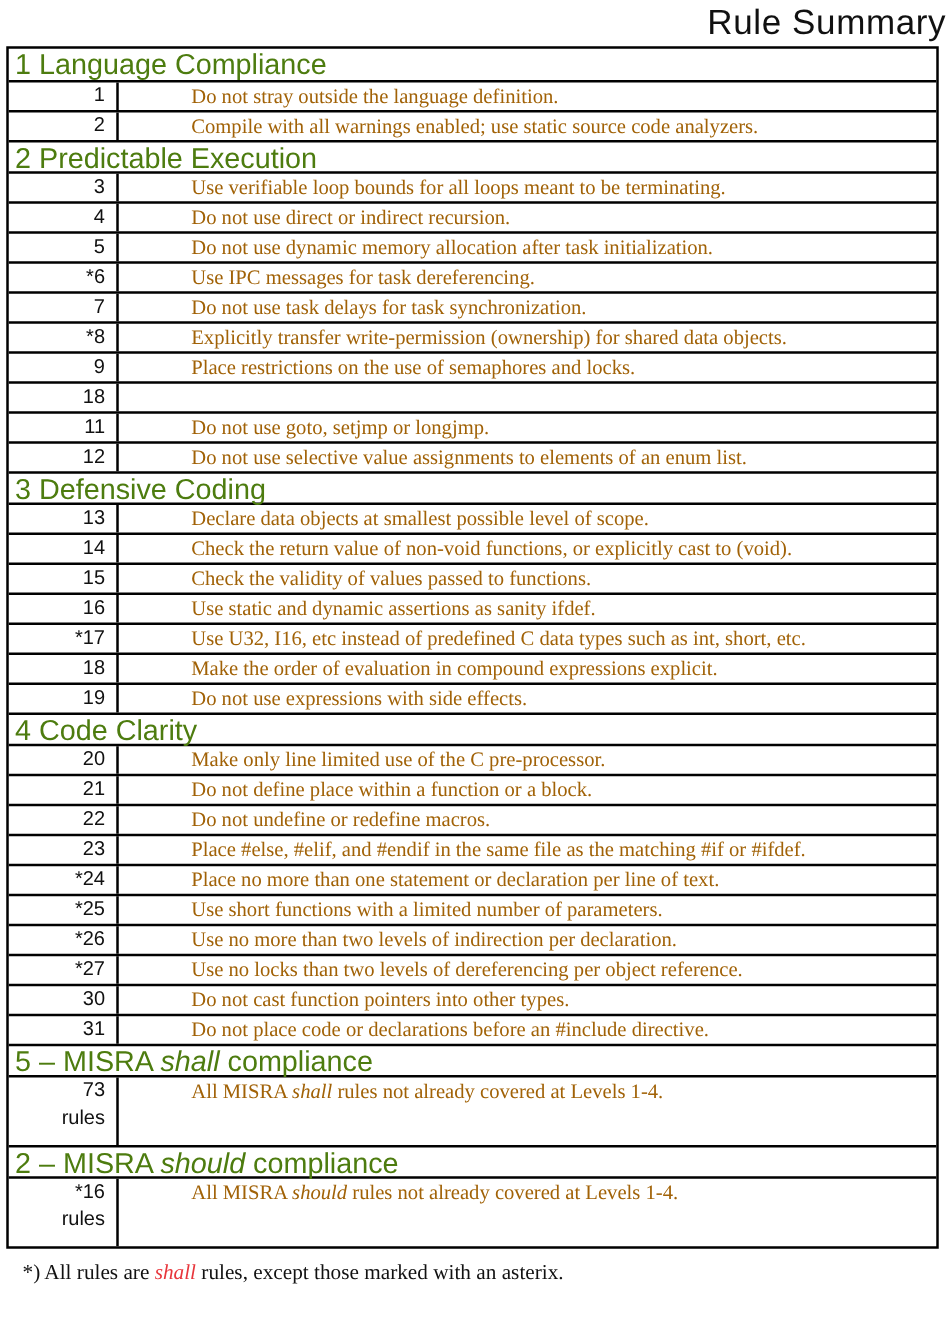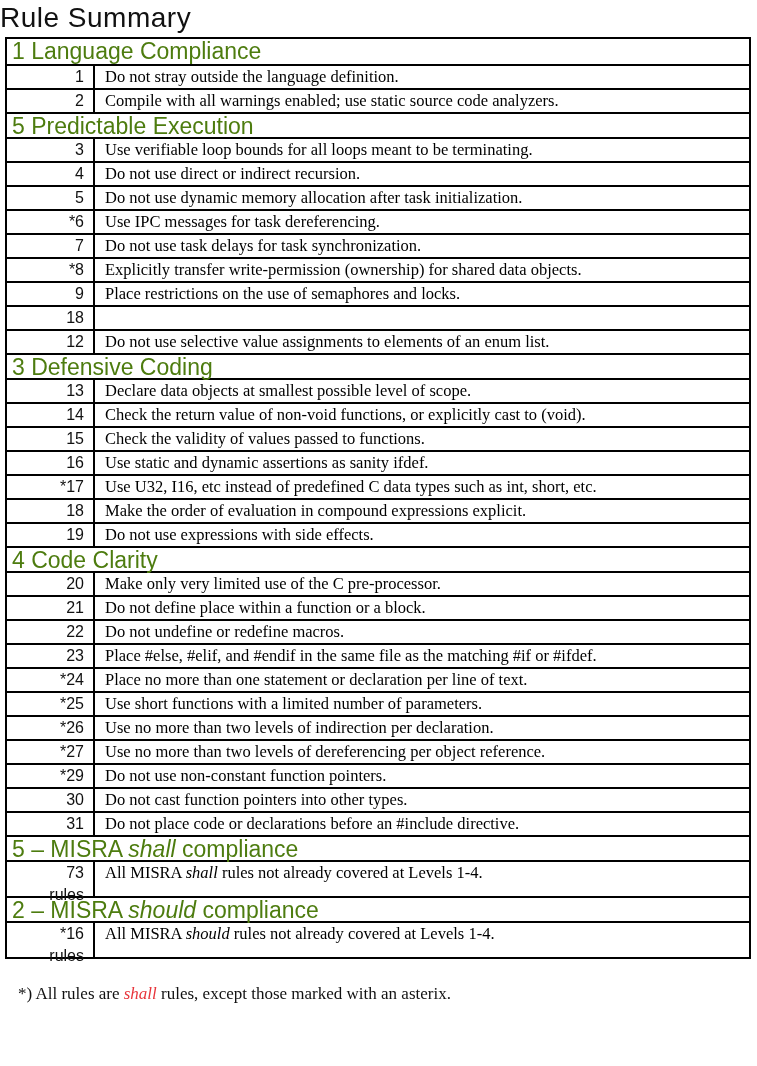--- a/index.html
+++ b/index.html
@@ -1,42 +1,42 @@
 <!DOCTYPE html>
 <html><head>
 <meta charset="utf-8">
 <style>
   * { box-sizing: border-box; margin: 0; padding: 0; }
   html, body { width: 757px; height: 1066px; background: #ffffff; overflow: hidden; }
   body { font-family: "Liberation Sans", sans-serif; color: #000; }
   .page { width: 757px; height: 1066px; background: #fff; }
   .title {
-    text-align: left; font-size: 28px; line-height: 36px; height: 37px;
+    text-align: right; font-size: 28px; line-height: 36px; height: 37px;
     letter-spacing: 0.5px; font-family: "Liberation Sans", sans-serif; color: #111;
   }
   .rtable { width: 746px; margin-left: 5px; border: 2px solid #000; background: #fff; }
   .rtable > div:first-child { border-top: 0; }
   .sec-header {
     height: 25px; line-height: 22px; font-size: 23px; padding: 1px 0 0 5px;
     border-top: 2px solid #000; color: #4d7c0f;
   }
   .rule-row { display: flex; height: 24px; border-top: 2px solid #000; }
-  .rule-row.tall { height: 36px; }
+  .rule-row.tall { height: 56px; }
   .num-cell {
     width: 88px; flex: none; border-right: 2px solid #000;
     text-align: right; padding-right: 9px; font-size: 16px; line-height: 22px; color: #111;
   }
   .num-cell .line { display: block; line-height: 22px; }
   .text-cell {
     flex: 1; font-family: "Liberation Serif", serif; font-size: 16.5px;
-    line-height: 22px; padding-left: 10px; color: #000000; white-space: nowrap; overflow: hidden;
+    line-height: 22px; padding-left: 10px; color: #a16207; white-space: nowrap; overflow: hidden; margin-left: 48px;
   }
   .italic { font-style: italic; }
   .footnote {
-    margin: 24px 0 0 18px; font-family: "Liberation Serif", serif;
+    margin: 8px 0 0 18px; font-family: "Liberation Serif", serif;
     font-size: 17px; line-height: 22px; color: #111;
   }
   .red-italic { font-style: italic; }
 </style>
 </head>
 <body>
 
 <div class="page">
   <div class="title">Rule Summary</div>
 
@@ -44,21 +44,21 @@
 
   <div class="sec-header">1 Language Compliance</div>
       <div class="rule-row">
         <div class="num-cell">1</div>
         <div class="text-cell">Do not stray outside the language definition.</div>
       </div>
       <div class="rule-row">
         <div class="num-cell">2</div>
         <div class="text-cell">Compile with all warnings enabled; use static source code analyzers.</div>
       </div>
-      <div class="sec-header">5 Predictable Execution</div>
+      <div class="sec-header">2 Predictable Execution</div>
       <div class="rule-row">
         <div class="num-cell">3</div>
         <div class="text-cell">Use verifiable loop bounds for all loops meant to be terminating.</div>
       </div>
       <div class="rule-row">
         <div class="num-cell">4</div>
         <div class="text-cell">Do not use direct or indirect recursion.</div>
       </div>
       <div class="rule-row">
         <div class="num-cell">5</div>
@@ -75,20 +75,24 @@
       <div class="rule-row">
         <div class="num-cell">*8</div>
         <div class="text-cell">Explicitly transfer write-permission (ownership) for shared data objects.</div>
       </div>
       <div class="rule-row">
         <div class="num-cell">9</div>
         <div class="text-cell">Place restrictions on the use of semaphores and locks.</div>
       </div>
       <div class="rule-row">
         <div class="num-cell">18</div>
+      </div>
+      <div class="rule-row">
+        <div class="num-cell">11</div>
+        <div class="text-cell">Do not use goto, setjmp or longjmp.</div>
       </div>
       <div class="rule-row">
         <div class="num-cell">12</div>
         <div class="text-cell">Do not use selective value assignments to elements of an enum list.</div>
       </div>
       <div class="sec-header">3 Defensive Coding</div>
       <div class="rule-row">
         <div class="num-cell">13</div>
         <div class="text-cell">Declare data objects at smallest possible level of scope.</div>
       </div>
@@ -112,21 +116,21 @@
         <div class="num-cell">18</div>
         <div class="text-cell">Make the order of evaluation in compound expressions explicit.</div>
       </div>
       <div class="rule-row">
         <div class="num-cell">19</div>
         <div class="text-cell">Do not use expressions with side effects.</div>
       </div>
       <div class="sec-header">4 Code Clarity</div>
       <div class="rule-row">
         <div class="num-cell">20</div>
-        <div class="text-cell">Make only very limited use of the C pre-processor.</div>
+        <div class="text-cell">Make only line limited use of the C pre-processor.</div>
       </div>
       <div class="rule-row">
         <div class="num-cell">21</div>
         <div class="text-cell">Do not define place within a function or a block.</div>
       </div>
       <div class="rule-row">
         <div class="num-cell">22</div>
         <div class="text-cell">Do not undefine or redefine macros.</div>
       </div>
       <div class="rule-row">
@@ -140,25 +144,21 @@
       <div class="rule-row">
         <div class="num-cell">*25</div>
         <div class="text-cell">Use short functions with a limited number of parameters.</div>
       </div>
       <div class="rule-row">
         <div class="num-cell">*26</div>
         <div class="text-cell">Use no more than two levels of indirection per declaration.</div>
       </div>
       <div class="rule-row">
         <div class="num-cell">*27</div>
-        <div class="text-cell">Use no more than two levels of dereferencing per object reference.</div>
-      </div>
-      <div class="rule-row">
-        <div class="num-cell">*29</div>
-        <div class="text-cell">Do not use non-constant function pointers.</div>
+        <div class="text-cell">Use no locks than two levels of dereferencing per object reference.</div>
       </div>
       <div class="rule-row">
         <div class="num-cell">30</div>
         <div class="text-cell">Do not cast function pointers into other types.</div>
       </div>
       <div class="rule-row">
         <div class="num-cell">31</div>
         <div class="text-cell">Do not place code or declarations before an #include directive.</div>
       </div>
       <div class="sec-header"><span>5 – MISRA </span><span class="italic">shall</span><span> compliance</span></div>

